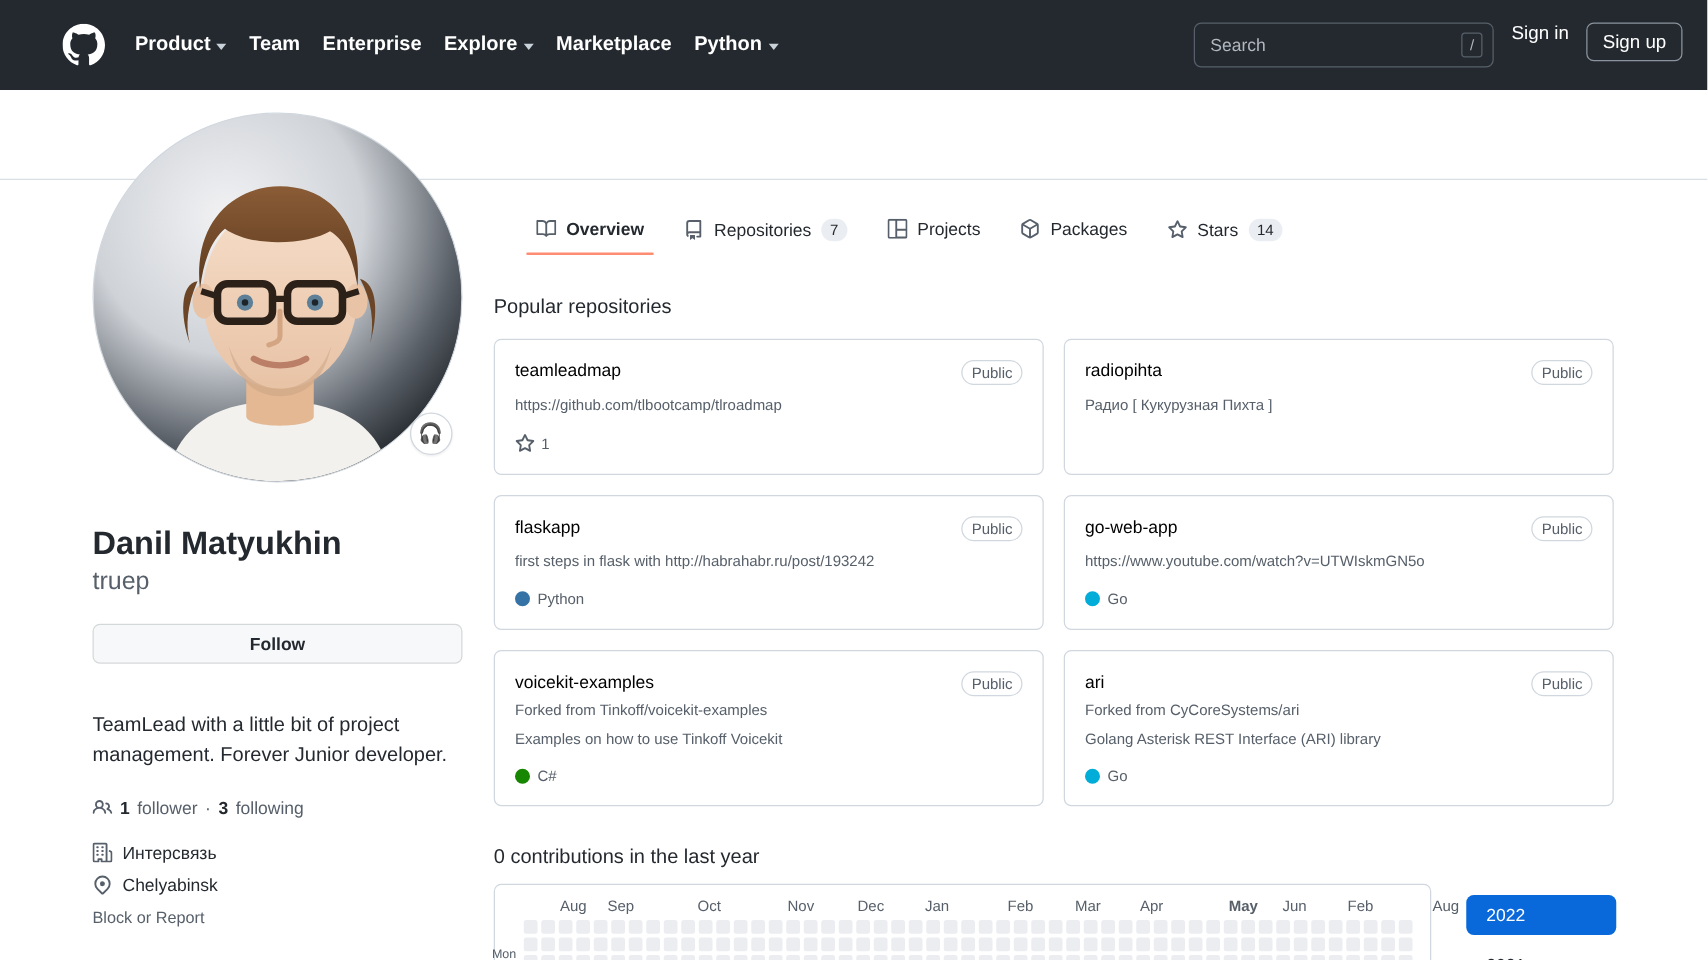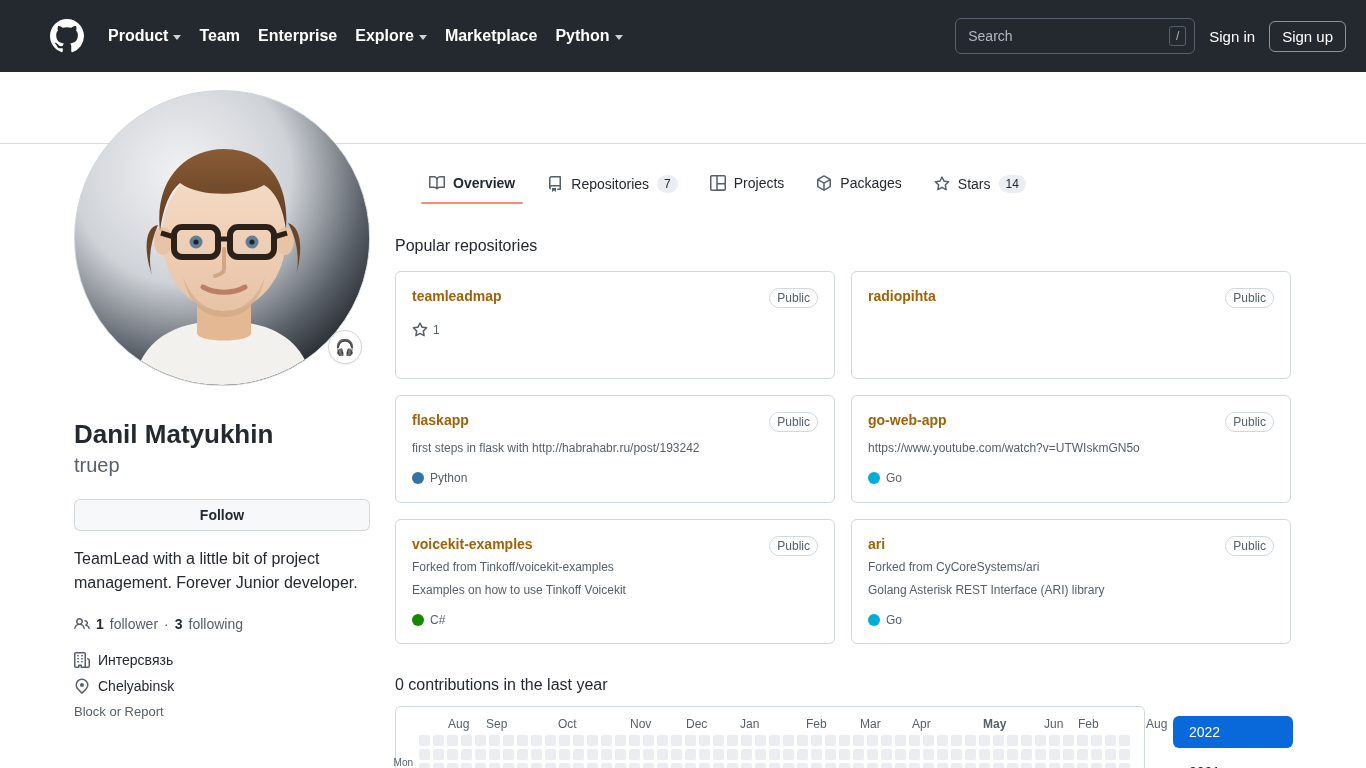--- a/index.html
+++ b/index.html
@@ -28,21 +28,21 @@
   .nav-item {
     display: flex; align-items: center; gap: 5px;
     font-size: 16px; font-weight: bold; color: #ffffff;
     cursor: pointer; white-space: nowrap;
   }
   .caret {
     width: 0; height: 0; border-left: 4px solid transparent;
     border-right: 4px solid transparent; border-top: 5px solid #c9d1d9;
     margin-top: 2px;
   }
-  .header-right { margin-left: auto; display: flex; align-items: center; gap: 14px; }
+  .header-right { margin-left: auto; display: flex; align-items: flex-start; gap: 14px; }
   .search-box {
     width: 240px; height: 36px; border: 1px solid #57606a; border-radius: 6px;
     background: #24292f; display: flex; align-items: center;
     padding: 0 8px 0 12px; cursor: text;
   }
   .search-placeholder { font-size: 14px; color: #b1b8c0; flex: 1; }
   .slash-badge {
     border: 1px solid #57606a; border-radius: 3px; color: #b1b8c0;
     font-size: 12px; line-height: 1; padding: 3px 6px;
   }
@@ -78,21 +78,21 @@
     font-size: 16px; cursor: pointer; box-shadow: 0 1px 2px rgba(27,31,36,.08);
   }
   .fullname { font-size: 26px; font-weight: bold; line-height: 1.25; margin-top: 32px; }
   .username { font-size: 20px; color: #57606a; font-weight: normal; line-height: 1.25; margin-top: 2px; }
   .follow-btn {
     margin-top: 21px; width: 296px; height: 32px;
     background: #f6f8fa; border: 1px solid rgba(27,31,36,.15); border-radius: 6px;
     font-size: 14px; font-weight: bold; color: #24292f;
     display: flex; align-items: center; justify-content: center; cursor: pointer;
   }
-  .bio { margin-top: 16px; font-size: 16px; line-height: 1.5; color: #24292f; width: 290px; }
+  .bio { margin-top: 38px; font-size: 16px; line-height: 1.5; color: #24292f; width: 290px; }
   .meta-row {
     display: flex; align-items: center; gap: 6px;
     font-size: 14px; color: #57606a; margin-top: 21px;
   }
   .meta-row .strong { color: #24292f; font-weight: bold; }
   .meta-row .sep { color: #57606a; }
   .org-row, .loc-row {
     display: flex; align-items: center; gap: 8px;
     font-size: 14px; color: #24292f; margin-top: 10px;
   }
@@ -128,21 +128,21 @@
   .section-title { font-size: 16px; color: #24292f; margin-bottom: 16px; }
   .repo-grid {
     display: grid; grid-template-columns: 440px 440px; gap: 16px 16px;
   }
   .repo-card {
     border: 1px solid #d0d7de; border-radius: 6px; padding: 16px;
     background: #ffffff; min-height: 108px;
   }
   .repo-top { display: flex; align-items: flex-start; }
   .repo-name {
-    font-size: 14px; font-weight: bold; color: #a16207; cursor: pointer;
+    font-size: 14px; font-weight: normal; color: #000000; cursor: pointer;
     word-break: break-all;
   }
   .visibility {
     margin-left: auto; font-size: 12px; color: #57606a;
     border: 1px solid #d0d7de; border-radius: 2em; padding: 0 7px;
     line-height: 18px; white-space: nowrap;
   }
   .forked-from { font-size: 12px; color: #57606a; margin-top: 4px; }
   .repo-desc { font-size: 12px; color: #57606a; margin-top: 8px; line-height: 1.4; }
   .repo-footer { display: flex; align-items: center; gap: 16px; margin-top: 14px; }
@@ -356,35 +356,37 @@
   <div class="main">
     <div class="section-title">Popular repositories</div>
 
     <div class="repo-grid">
 
       <div class="repo-card">
         <div class="repo-top">
           <span class="repo-name">teamleadmap</span>
           <span class="visibility">Public</span>
         </div>
+        <div class="repo-desc">https://github.com/tlbootcamp/tlroadmap</div>
         <div class="repo-footer">
           <span class="stars">
             <svg width="16" height="16" viewBox="0 0 16 16" fill="#57606a">
                 <path d="M8 .25a.75.75 0 0 1 .673.418l1.882 3.815 4.21.612a.75.75 0 0 1 .416 1.279l-3.046 2.97.719 4.192a.751.751 0 0 1-1.088.791L8 12.347l-3.766 1.98a.75.75 0 0 1-1.088-.79l.72-4.194L.818 6.374a.75.75 0 0 1 .416-1.28l4.21-.611L7.327.668A.75.75 0 0 1 8 .25Zm0 2.445L6.615 5.5a.75.75 0 0 1-.564.41l-3.097.45 2.24 2.184a.75.75 0 0 1 .216.664l-.528 3.084 2.769-1.456a.75.75 0 0 1 .698 0l2.77 1.456-.53-3.084a.75.75 0 0 1 .216-.664l2.24-2.183-3.096-.45a.75.75 0 0 1-.564-.41L8 2.694Z"></path>
               </svg>
             <span>1</span>
           </span>
         </div>
       </div>
 
       <div class="repo-card">
         <div class="repo-top">
           <span class="repo-name">radiopihta</span>
           <span class="visibility">Public</span>
         </div>
+        <div class="repo-desc">Радио [ Кукурузная Пихта ]</div>
       </div>
 
       <div class="repo-card">
         <div class="repo-top">
           <span class="repo-name">flaskapp</span>
           <span class="visibility">Public</span>
         </div>
         <div class="repo-desc">first steps in flask with http://habrahabr.ru/post/193242</div>
         <div class="repo-footer">
           <span class="lang">
@@ -446,21 +448,21 @@
           <span class="month" style="left: 8px;">Aug</span>
           <span class="month" style="left: 46px;">Sep</span>
           <span class="month" style="left: 118px;">Oct</span>
           <span class="month" style="left: 190px;">Nov</span>
           <span class="month" style="left: 246px;">Dec</span>
           <span class="month" style="left: 300px;">Jan</span>
           <span class="month" style="left: 366px;">Feb</span>
           <span class="month" style="left: 420px;">Mar</span>
           <span class="month" style="left: 472px;">Apr</span>
           <span class="month" style="left: 543px; font-weight: bold;">May</span>
-          <span class="month" style="left: 604px;">Jun</span>
+          <span class="month" style="left: 586px;">Jun</span>
           <span class="month" style="left: 638px;">Feb</span>
           <span class="month" style="left: 706px;">Aug</span>
         </div>
       <div class="grid-wrap">
         <div class="daylabels" id="daylabels">
             <span style="top: 22px;">Mon</span>
           </div>
         <div class="cells" id="cells">
             <div class="week">
               <div class="cell" style="background: rgb(235, 237, 240);"></div>

